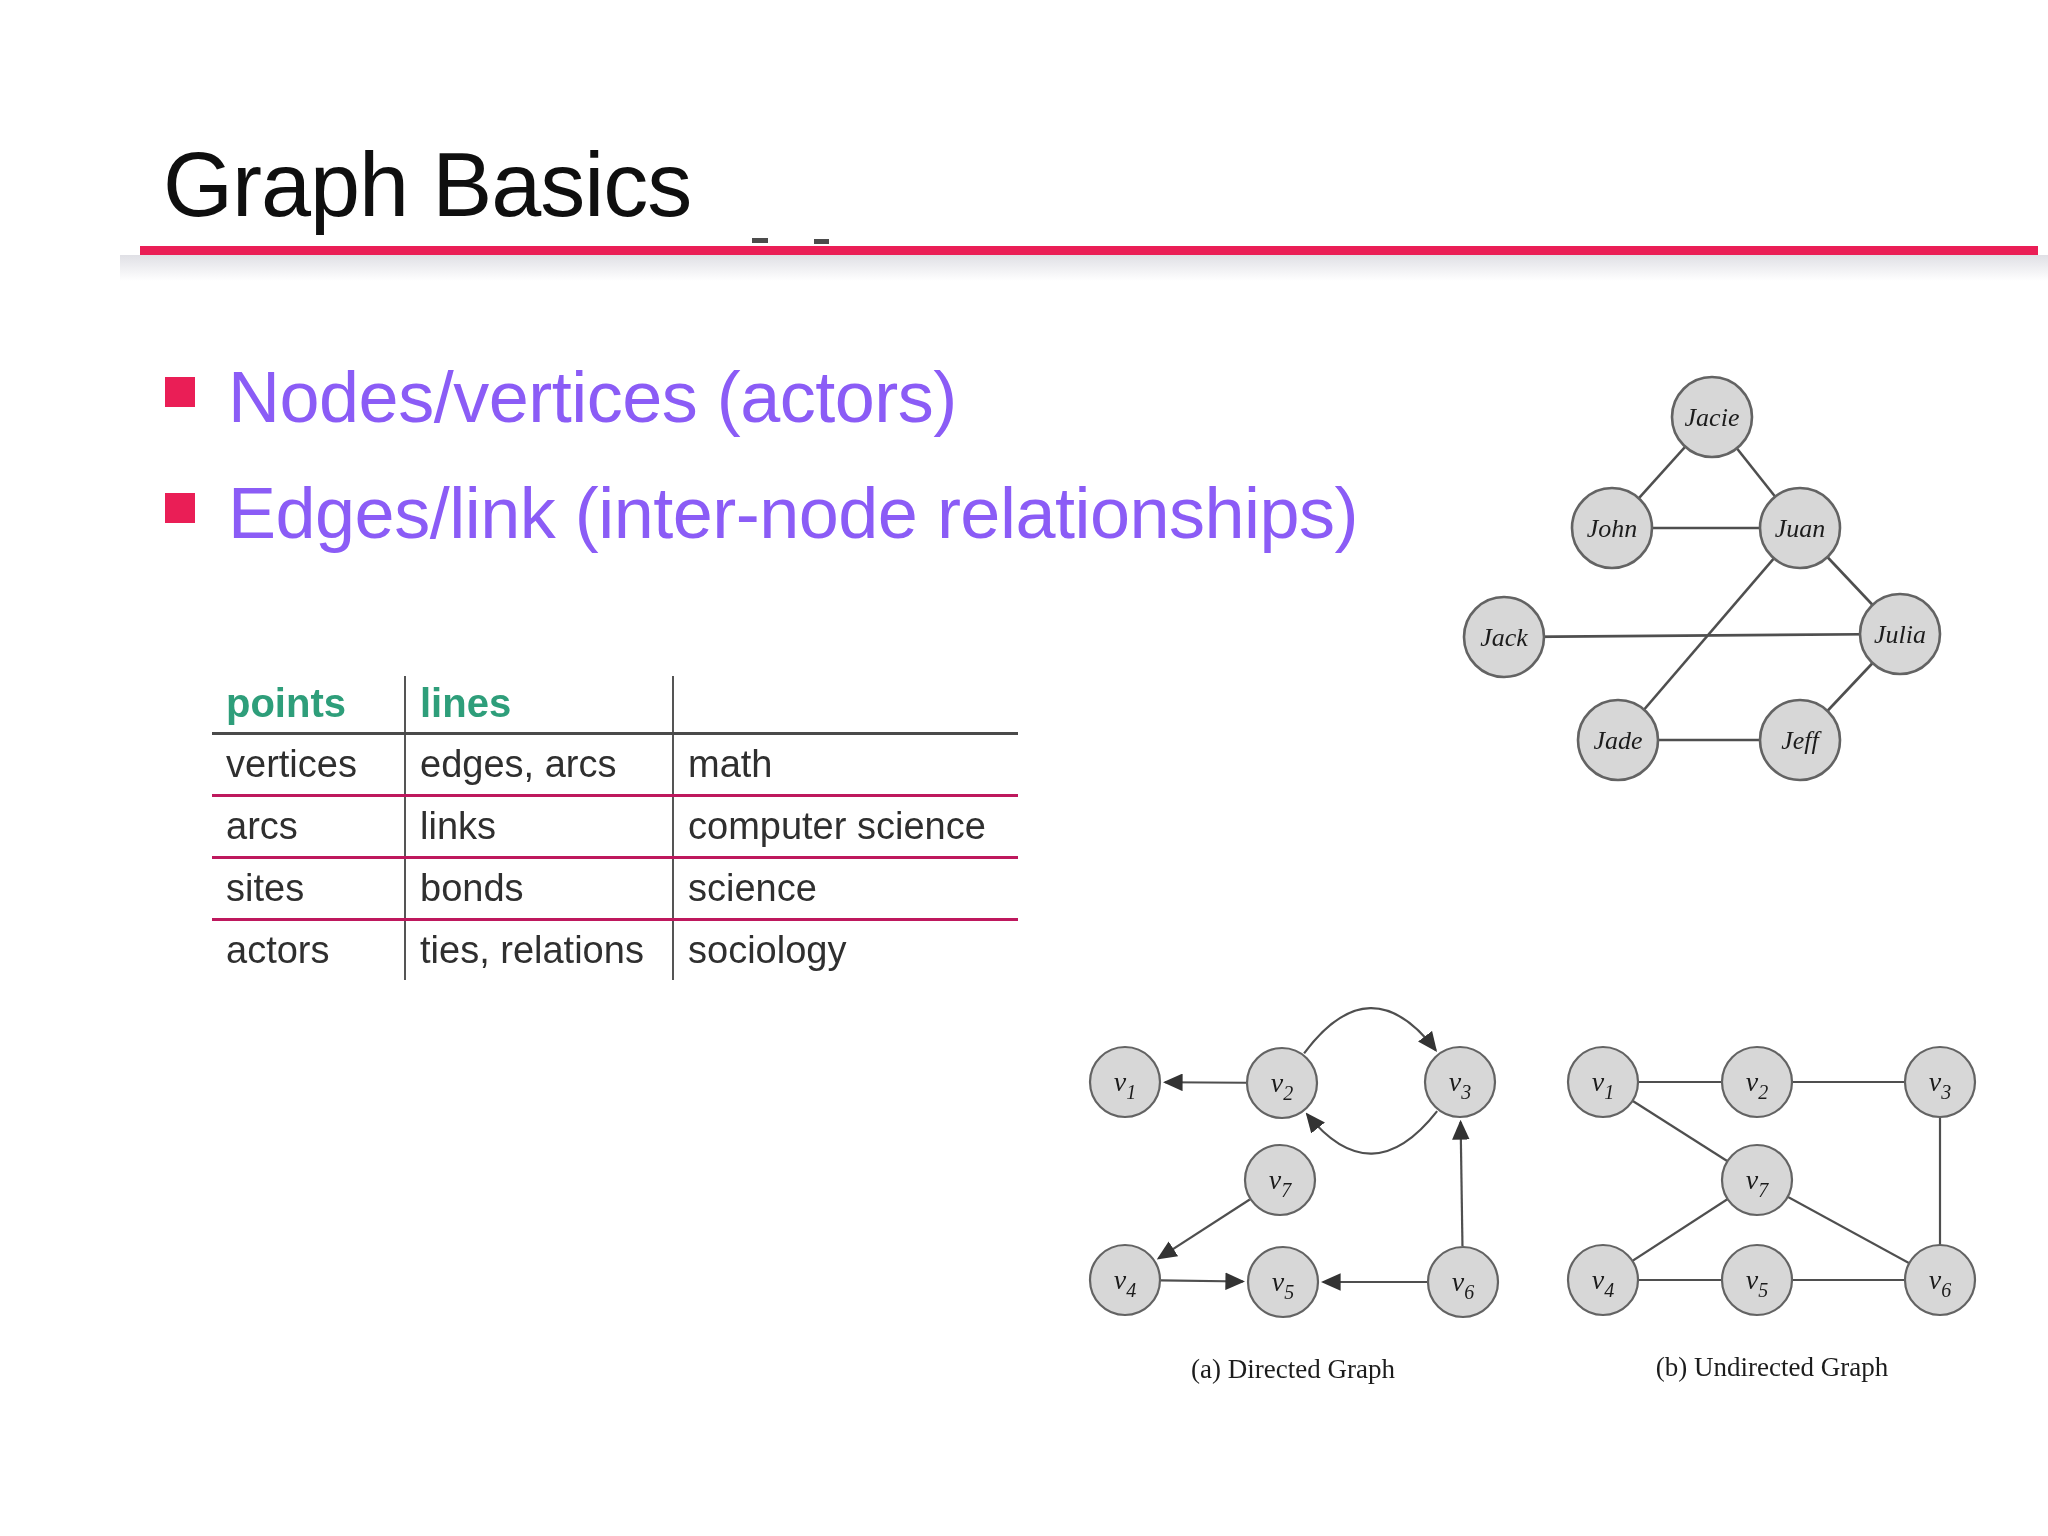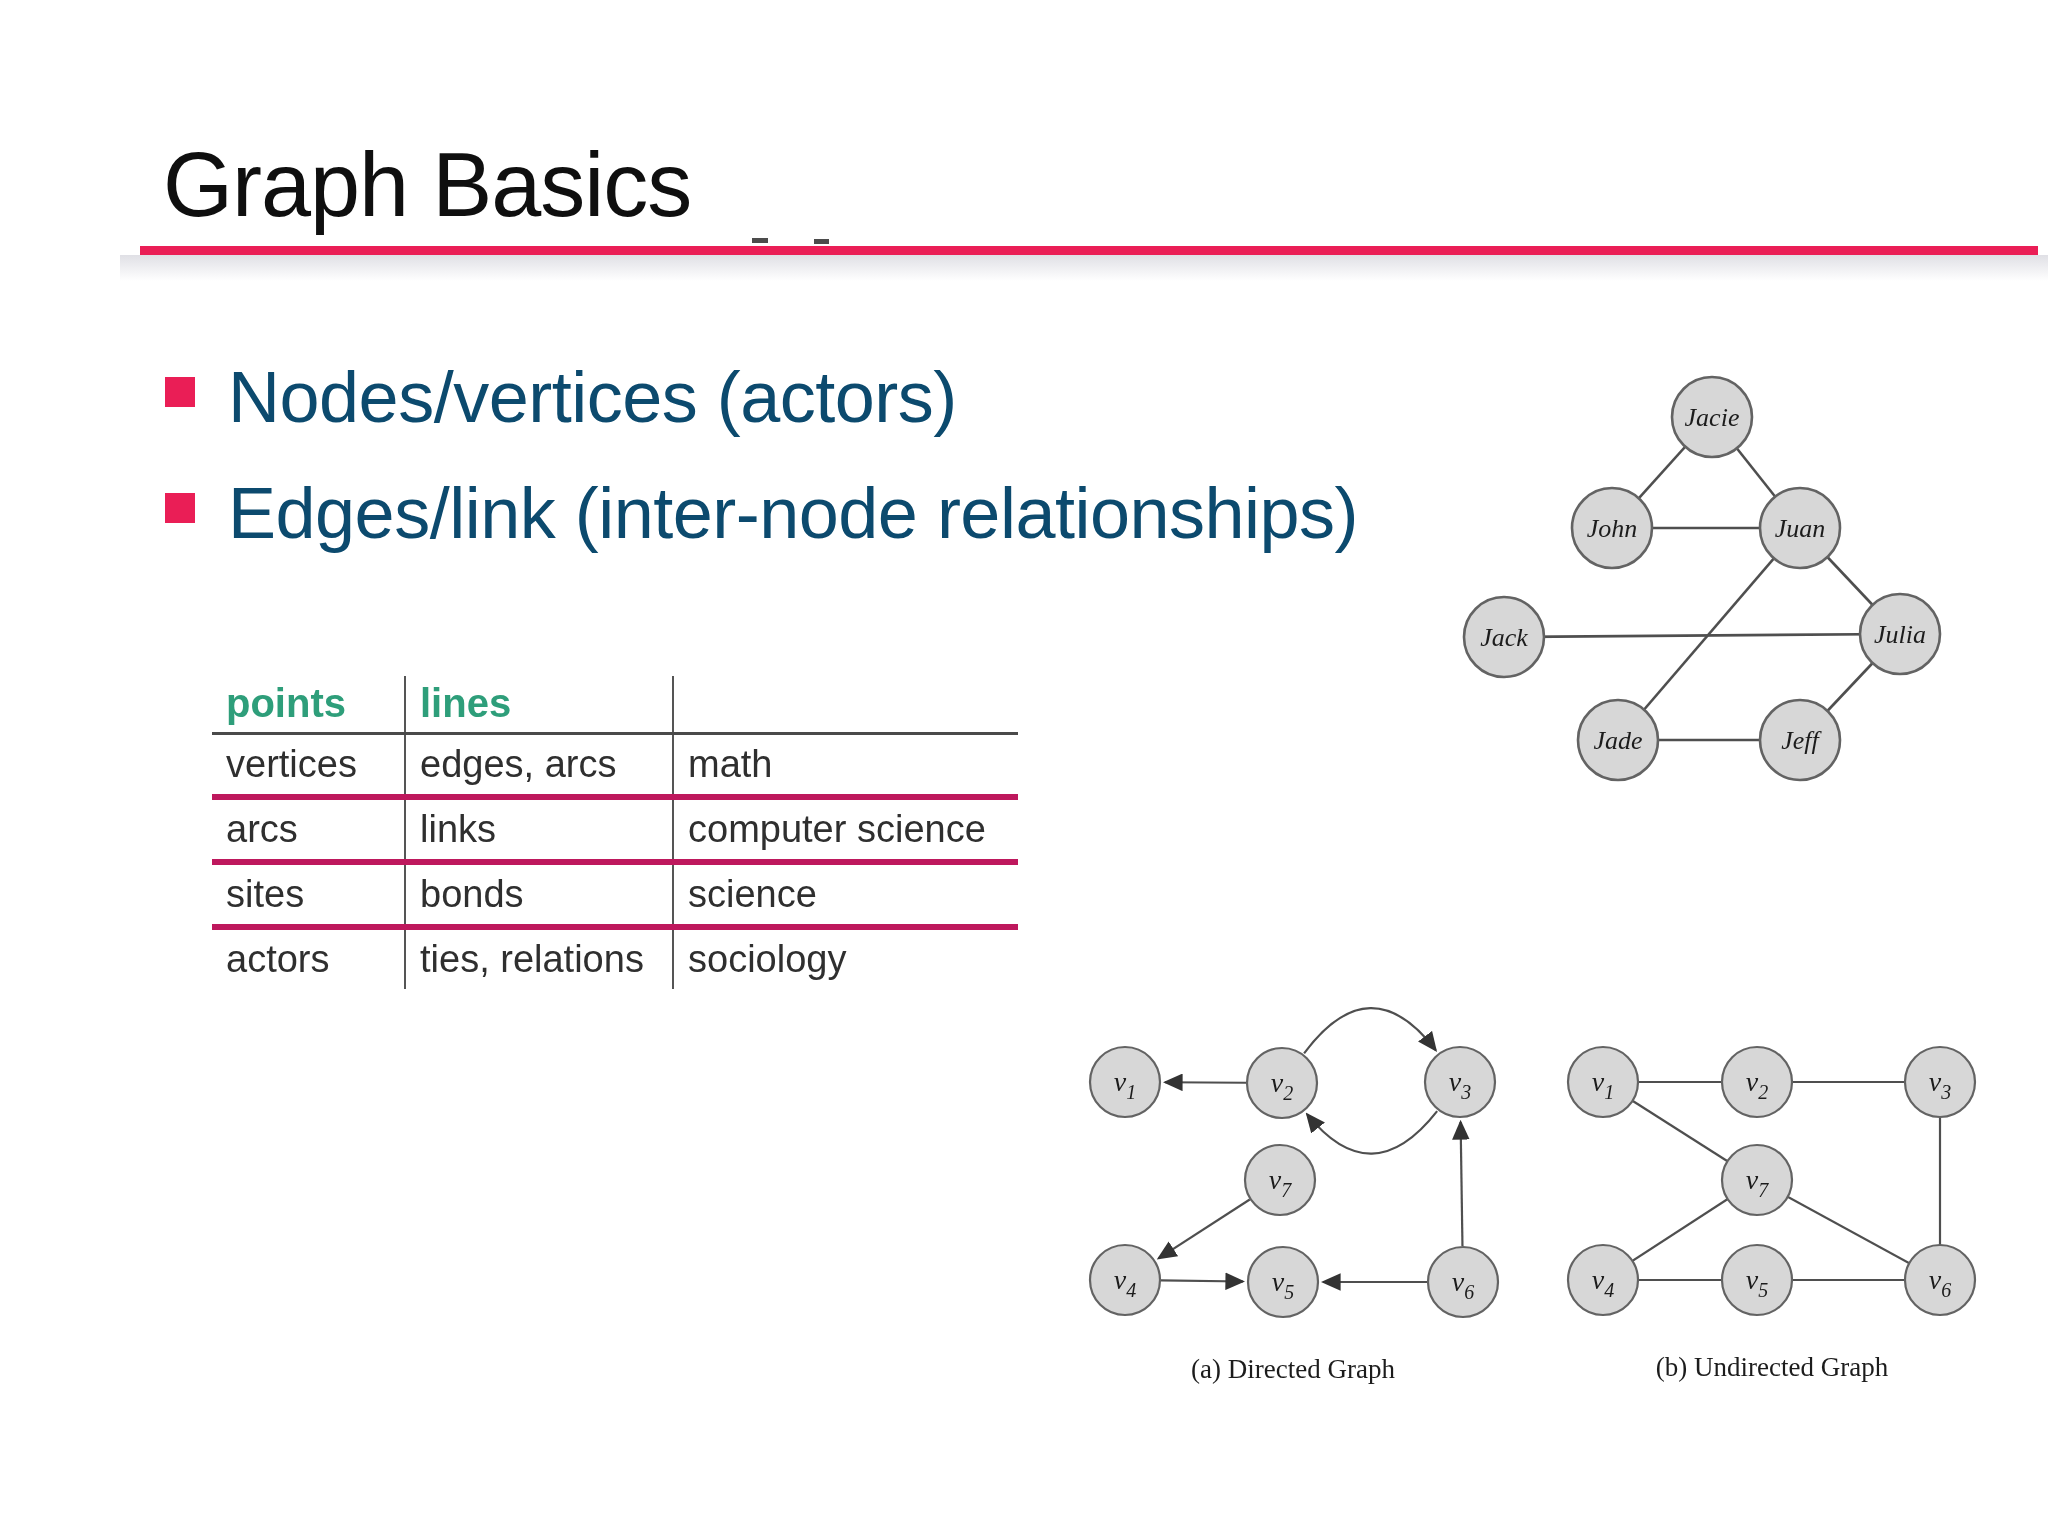--- a/index.html
+++ b/index.html
@@ -9,30 +9,30 @@
   .title{position:absolute;left:163px;top:140px;font-size:90px;line-height:1.0;
          color:#0f0f0f;letter-spacing:-1px;white-space:nowrap;}
 
   .ghost-dash{position:absolute;height:5px;background:#1f1f1f;opacity:.8;}
 
   .title-rule{position:absolute;left:140px;top:246px;width:1898px;height:9px;background:#ea1e56;}
   .rule-shadow{position:absolute;left:120px;top:255px;width:1928px;height:26px;
                background:linear-gradient(#c6c6d0,rgba(255,255,255,0));opacity:.55;}
 
   .bullet-square{position:absolute;left:165px;width:30px;height:30px;background:#ea1e56;}
-  .bullet-text{position:absolute;left:228px;font-size:72px;line-height:90px;color:#0c4a6e;
+  .bullet-text{position:absolute;left:228px;font-size:72px;line-height:90px;color:#8b5cf6;
                white-space:nowrap;letter-spacing:-0.5px;}
 
   table.mapping{position:absolute;left:212px;top:676px;border-collapse:collapse;
                 font-size:38px;color:#2f2f2f;table-layout:fixed;}
   table.mapping col.c1{width:193px;} table.mapping col.c2{width:268px;} table.mapping col.c3{width:345px;}
   table.mapping th{height:50px;text-align:left;font-size:40px;font-weight:bold;color:#2e9e7a;
                    padding:0 0 6px 14px;border-bottom:3px solid #4a4a4a;vertical-align:bottom;}
   table.mapping td{height:59px;padding:0 0 0 14px;vertical-align:middle;white-space:nowrap;}
-  table.mapping tr.rowline td{border-bottom:6px solid #be185d;}
+  table.mapping tr.rowline td{border-bottom:3px solid #be185d;}
   table.mapping th.vline,table.mapping td.vline{border-right:2px solid #555555;}
 
   svg.graph{position:absolute;overflow:visible;}
   .caption{font-family:"Liberation Serif",serif;font-size:27px;fill:#1c1c1c;}
 </style>
 </head>
 <body>
 
 <div id="slide">
 

